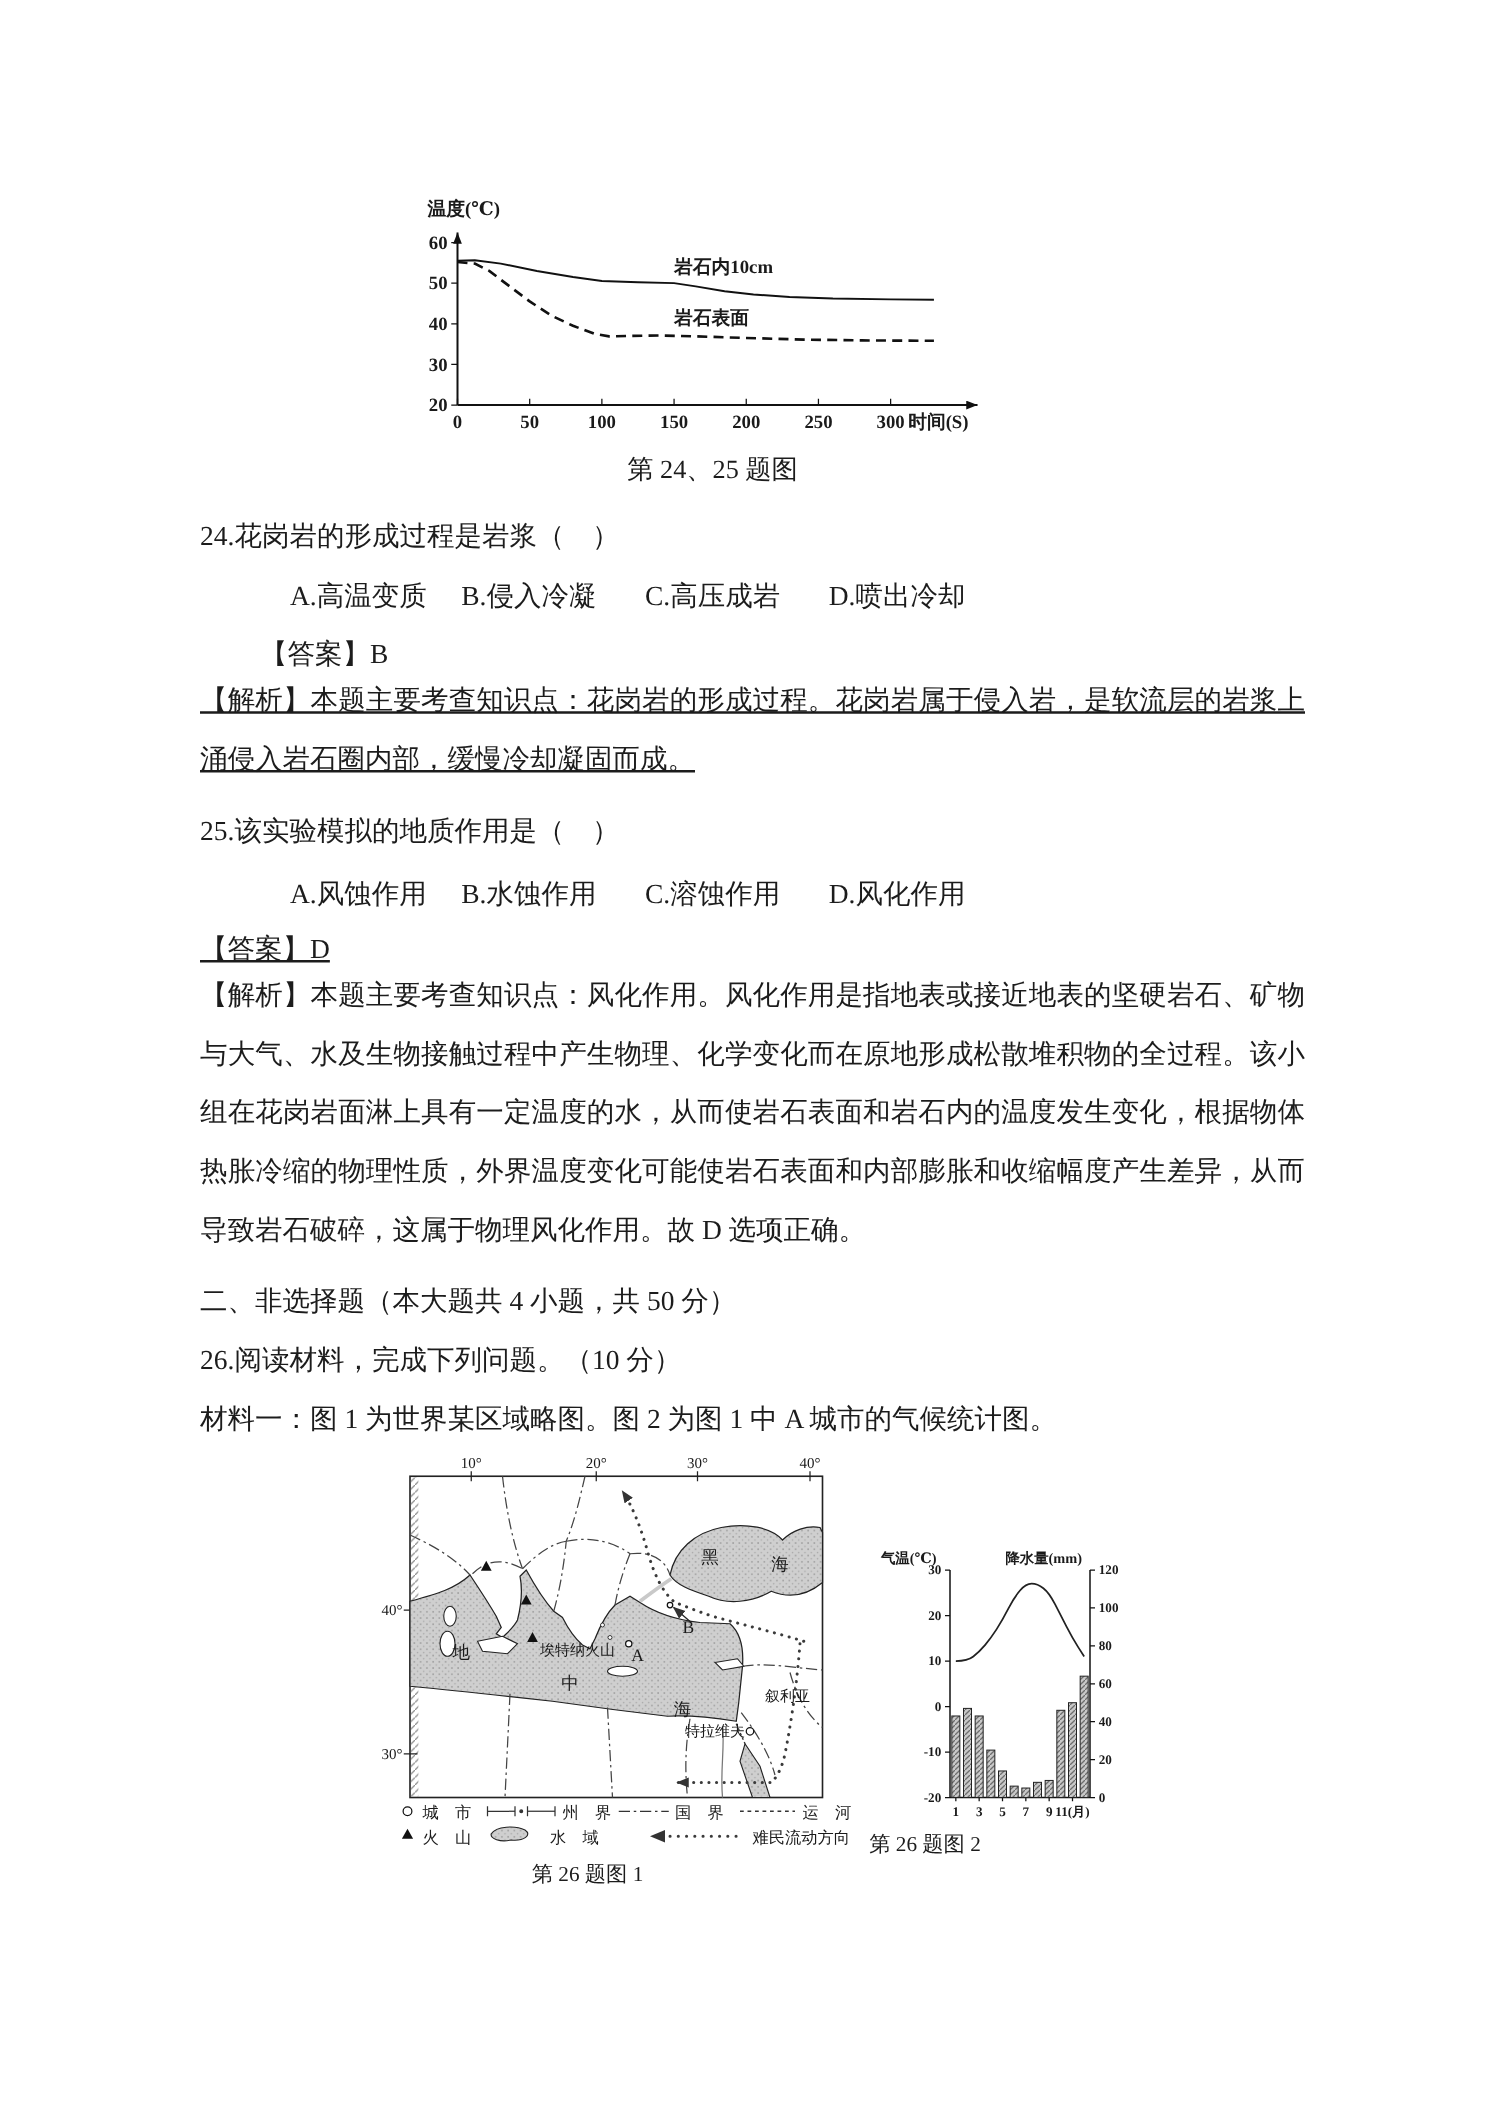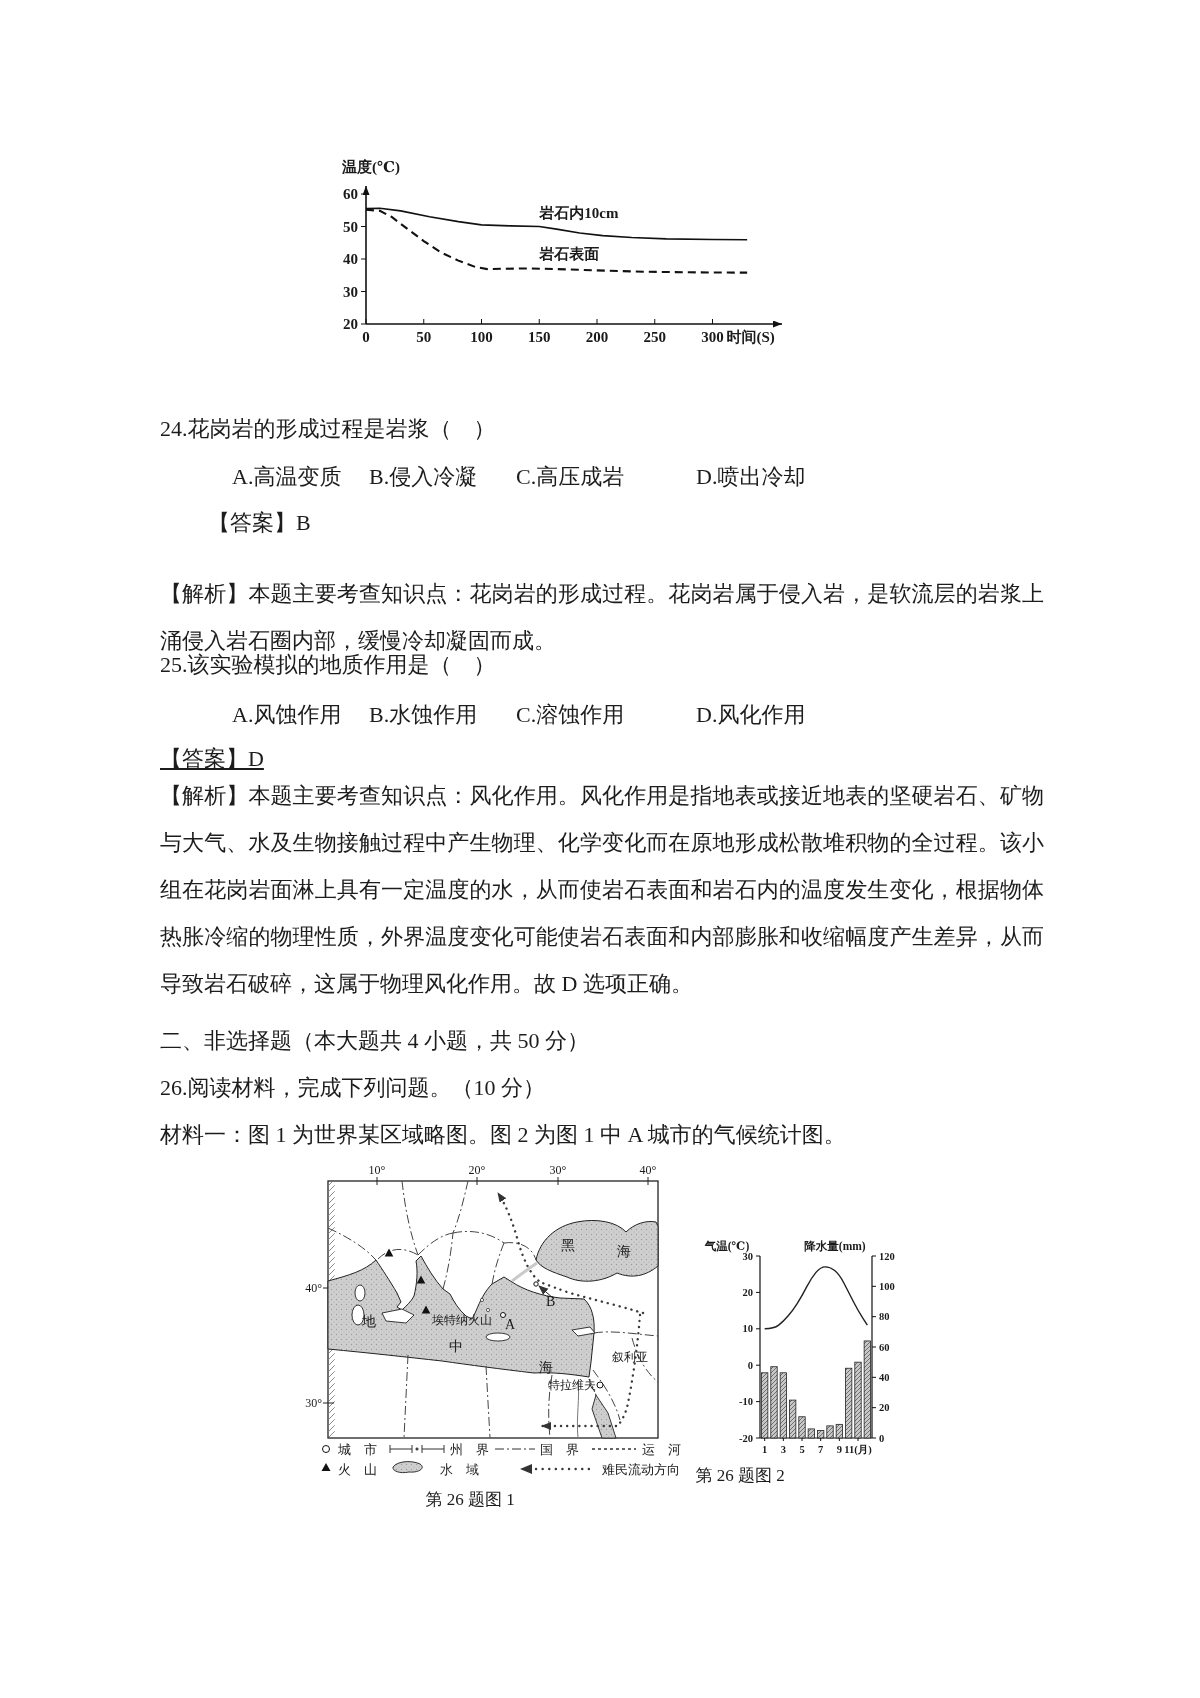--- a/index.html
+++ b/index.html
@@ -8,21 +8,21 @@
     width:1200px; height:1698px; position:relative;
     font-family:"Liberation Serif","DejaVu Serif",serif;
     color:#1c1c1c;
   }
   .abs { position:absolute; }
   .line { font-size:22px; line-height:30px; white-space:pre-wrap; }
   .para { font-size:22px; line-height:47px; width:884px; text-align:justify; }
   .opts { display:flex; padding-left:36px; font-size:22px; line-height:30px; width:920px; }
   .opts span { display:inline-block; width:147px; }
   .opts span:first-child { width:137px;margin-left:36px; }
-  .opts span:last-child { width:auto;margin-left:33px; }
+  .opts span:last-child { width:auto; }
   .caption { font-size:21px; text-align:center; margin-top:6px; }
   .figcap { font-size:17px; text-align:center; }
   svg text { font-family:"Liberation Serif","DejaVu Serif",serif; fill:#1a1a1a; }
 </style>
 </head>
 <body>
 
 <div id="page">
 
   <figure class="abs" style="left:330px; top:152px; width:480px;">
@@ -58,31 +58,32 @@
         <line x1="324.75" y1="167" x2="324.75" y2="172" stroke="#111"></line>
         <text x="324.75" y="190" text-anchor="middle" font-size="15" font-weight="700">250</text>
         <line x1="382.5" y1="167" x2="382.5" y2="172" stroke="#111"></line>
         <text x="382.5" y="190" text-anchor="middle" font-size="15" font-weight="700">300</text>
         <text x="396.5" y="190" text-anchor="start" font-size="15" font-weight="700">时间(S)</text>
         <polyline points="36,56.625 49.86,56.3 70.65,58.900000000000006 99.525,64.75 128.4,69.625 151.5,72.875 180.375,73.85 209.25,74.5 226.57500000000002,77.1 249.675,81 272.775,83.6 301.65000000000003,85.55 336.3,86.85 382.5,87.5 417.15000000000003,87.825" fill="none" stroke="#111" stroke-width="1.6" stroke-dasharray="none"></polyline>
         <text x="209.25" y="66.375" text-anchor="start" font-size="15" font-weight="700">岩石内10cm</text>
         <polyline points="36,57.599999999999994 49.86,58.900000000000006 61.41,64.75 76.42500000000001,76.125 93.75,89.125 111.075,100.5 128.4,108.625 145.72500000000002,115.125 157.275,117.075 174.6,116.75 197.70000000000002,116.425 226.57500000000002,117.075 267,118.375 313.2,119.675 359.40000000000003,120.325 417.15000000000003,120.65" fill="none" stroke="#111" stroke-width="2.1" stroke-dasharray="8 5"></polyline>
         <text x="209.25" y="107" text-anchor="start" font-size="15" font-weight="700">岩石表面</text>
       </svg>
+    <figcaption class="caption">第 24、25 题图</figcaption>
   </figure>
 
   <div class="abs line" style="left:160px; top:414px;">24.花岗岩的形成过程是岩浆（　）</div>
   <div class="abs opts" style="left:160px; top:462px;">
     <span>A.高温变质</span>
     <span>B.侵入冷凝</span>
     <span>C.高压成岩</span>
     <span>D.喷出冷却</span>
   </div>
   <div class="abs line" style="left:160px; top:508px;margin-left:48px;">【答案】B</div>
-  <div class="abs para" style="left:160px; top:570px;">【解析】本题主要考查知识点：花岗岩的形成过程。花岗岩属于侵入岩，是软流层的岩浆上涌侵入岩石圈内部，缓慢冷却凝固而成。</div>
+  <div class="abs para" style="left:160px; top:536px;text-decoration:underline;">【解析】本题主要考查知识点：花岗岩的形成过程。花岗岩属于侵入岩，是软流层的岩浆上涌侵入岩石圈内部，缓慢冷却凝固而成。</div>
 
   <div class="abs line" style="left:160px; top:650px;">25.该实验模拟的地质作用是（　）</div>
   <div class="abs opts" style="left:160px; top:700px;">
     <span>A.风蚀作用</span>
     <span>B.水蚀作用</span>
     <span>C.溶蚀作用</span>
     <span>D.风化作用</span>
   </div>
   <div class="abs line" style="left:160px; top:744px;text-decoration:underline;">【答案】D</div>
   <div class="abs para" style="left:160px; top:772px;">【解析】本题主要考查知识点：风化作用。风化作用是指地表或接近地表的坚硬岩石、矿物与大气、水及生物接触过程中产生物理、化学变化而在原地形成松散堆积物的全过程。该小组在花岗岩面淋上具有一定温度的水，从而使岩石表面和岩石内的温度发生变化，根据物体热胀冷缩的物理性质，外界温度变化可能使岩石表面和内部膨胀和收缩幅度产生差异，从而导致岩石破碎，这属于物理风化作用。故 D 选项正确。</div>

